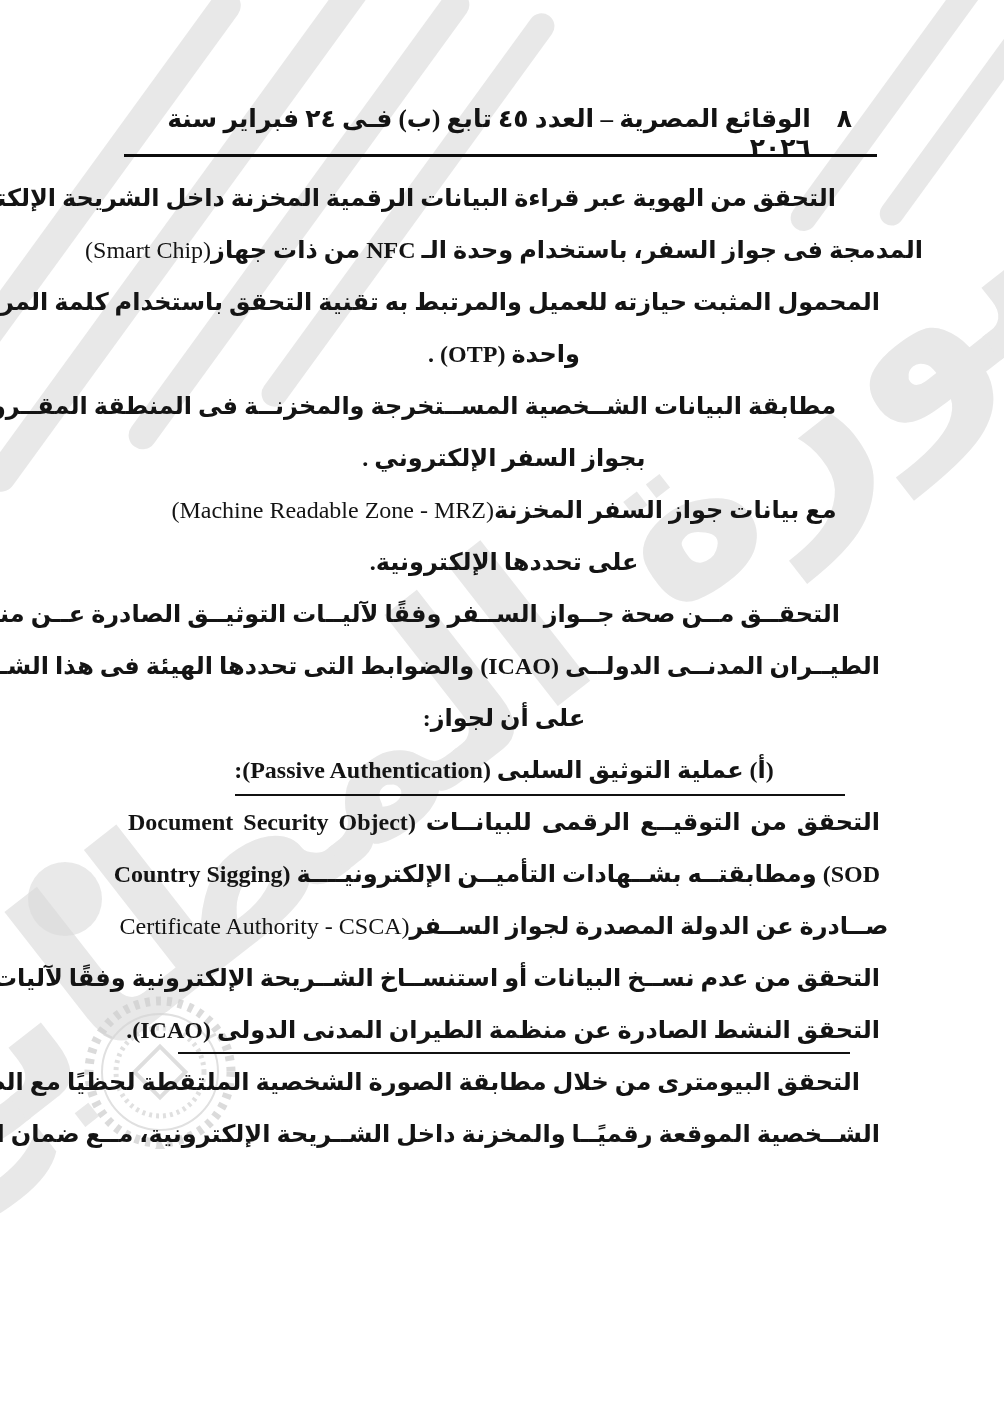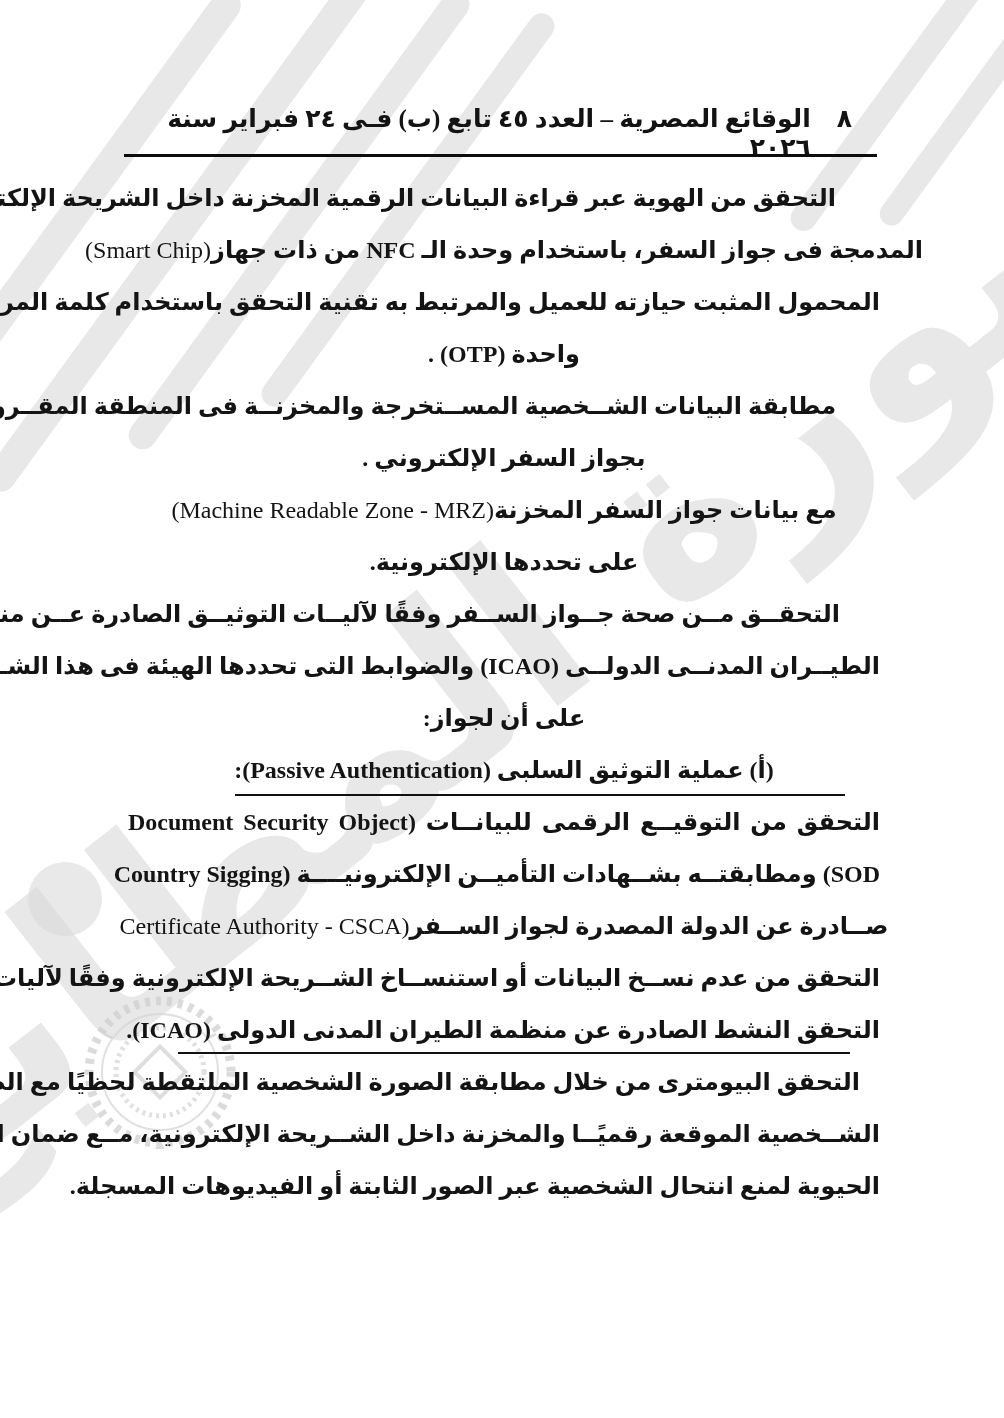--- a/index.html
+++ b/index.html
@@ -108,16 +108,15 @@
       <div class="line justify" dir="rtl">التحقق من التوقيــع الرقمى للبيانــات (Document Security Object</div>
       <div class="line justify" dir="rtl">SOD) ومطابقتــه بشــهادات التأميــن الإلكترونيــــة (Country Sigging</div>
       <div class="line split">
         <span class="en">Certificate Authority - CSCA)</span>
         <span class="ar">صــادرة عن الدولة المصدرة لجواز الســفر</span>
       </div>
       <div class="line justify" dir="rtl">التحقق من عدم نســخ البيانات أو استنســاخ الشــريحة الإلكترونية وفقًا لآليات</div>
       <div class="line right" dir="rtl">التحقق النشط الصادرة عن منظمة الطيران المدنى الدولى (ICAO).</div>
       <div class="line justify" dir="rtl" style="padding-right: 20px;">التحقق البيومترى من خلال مطابقة الصورة الشخصية الملتقطة لحظيًا مع الصورة</div>
       <div class="line justify" dir="rtl">الشــخصية الموقعة رقميًــا والمخزنة داخل الشــريحة الإلكترونية، مــع ضمان اختبار</div>
-      <div class="line right" dir="rtl">الحيوية لمنع انتحال الشخصية عبر الصور الثابتة أو الفيديوهات المسجلة.</div>
     </main>
 
 </div>
 
 </body></html>

